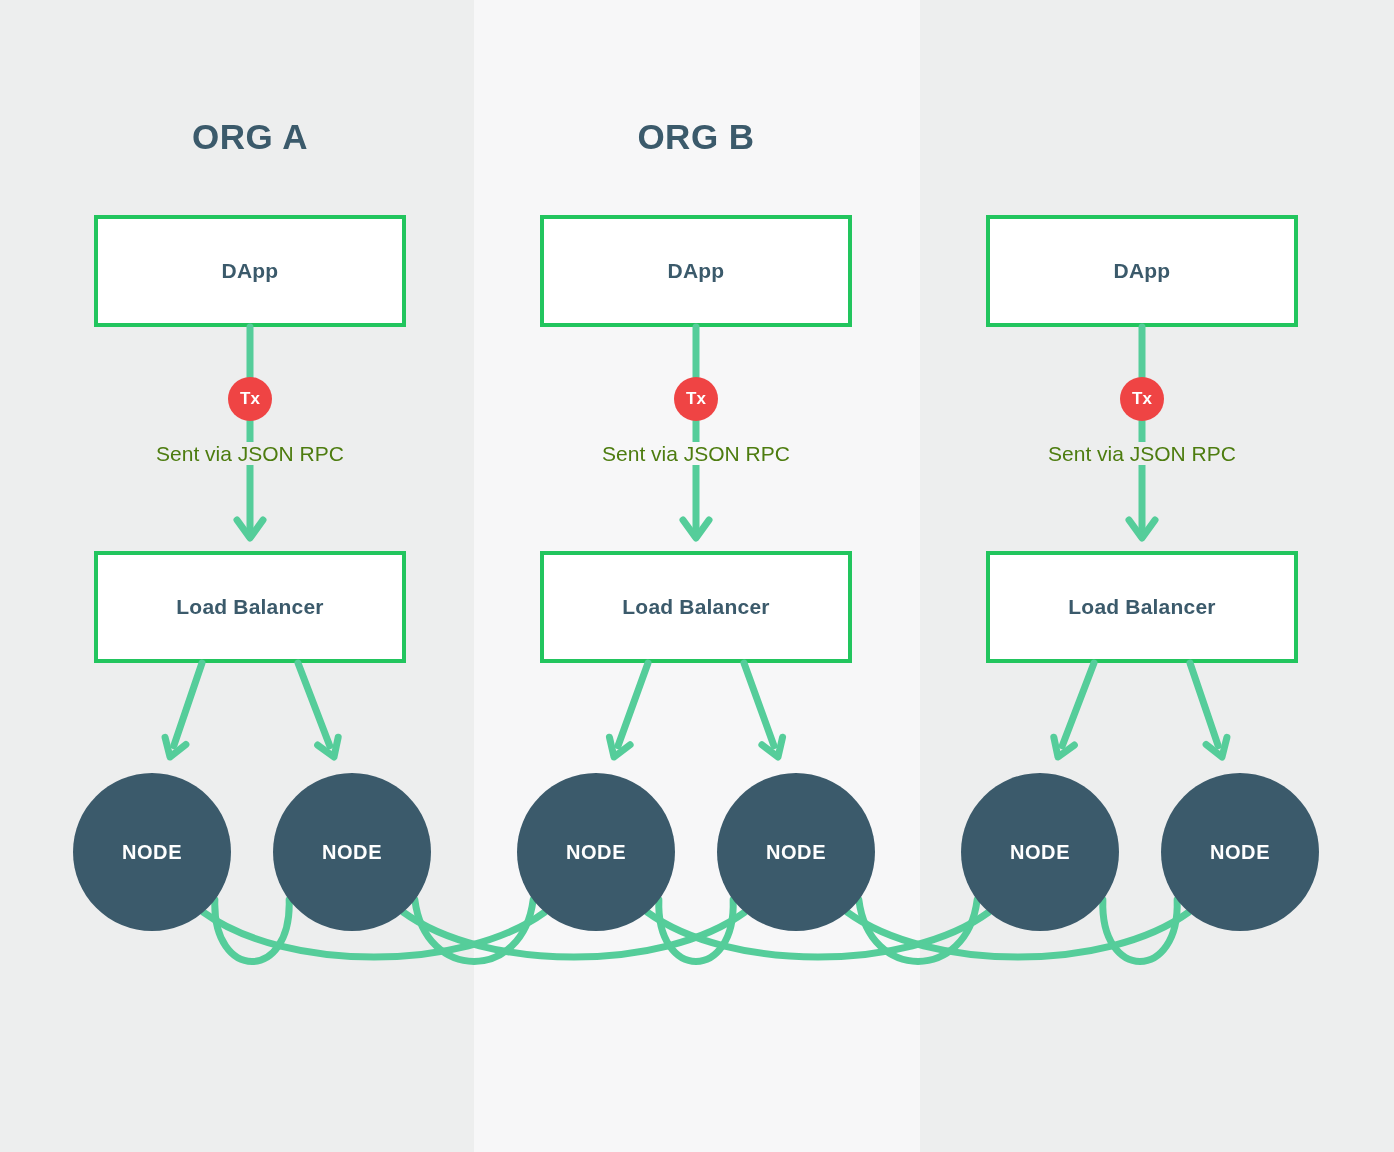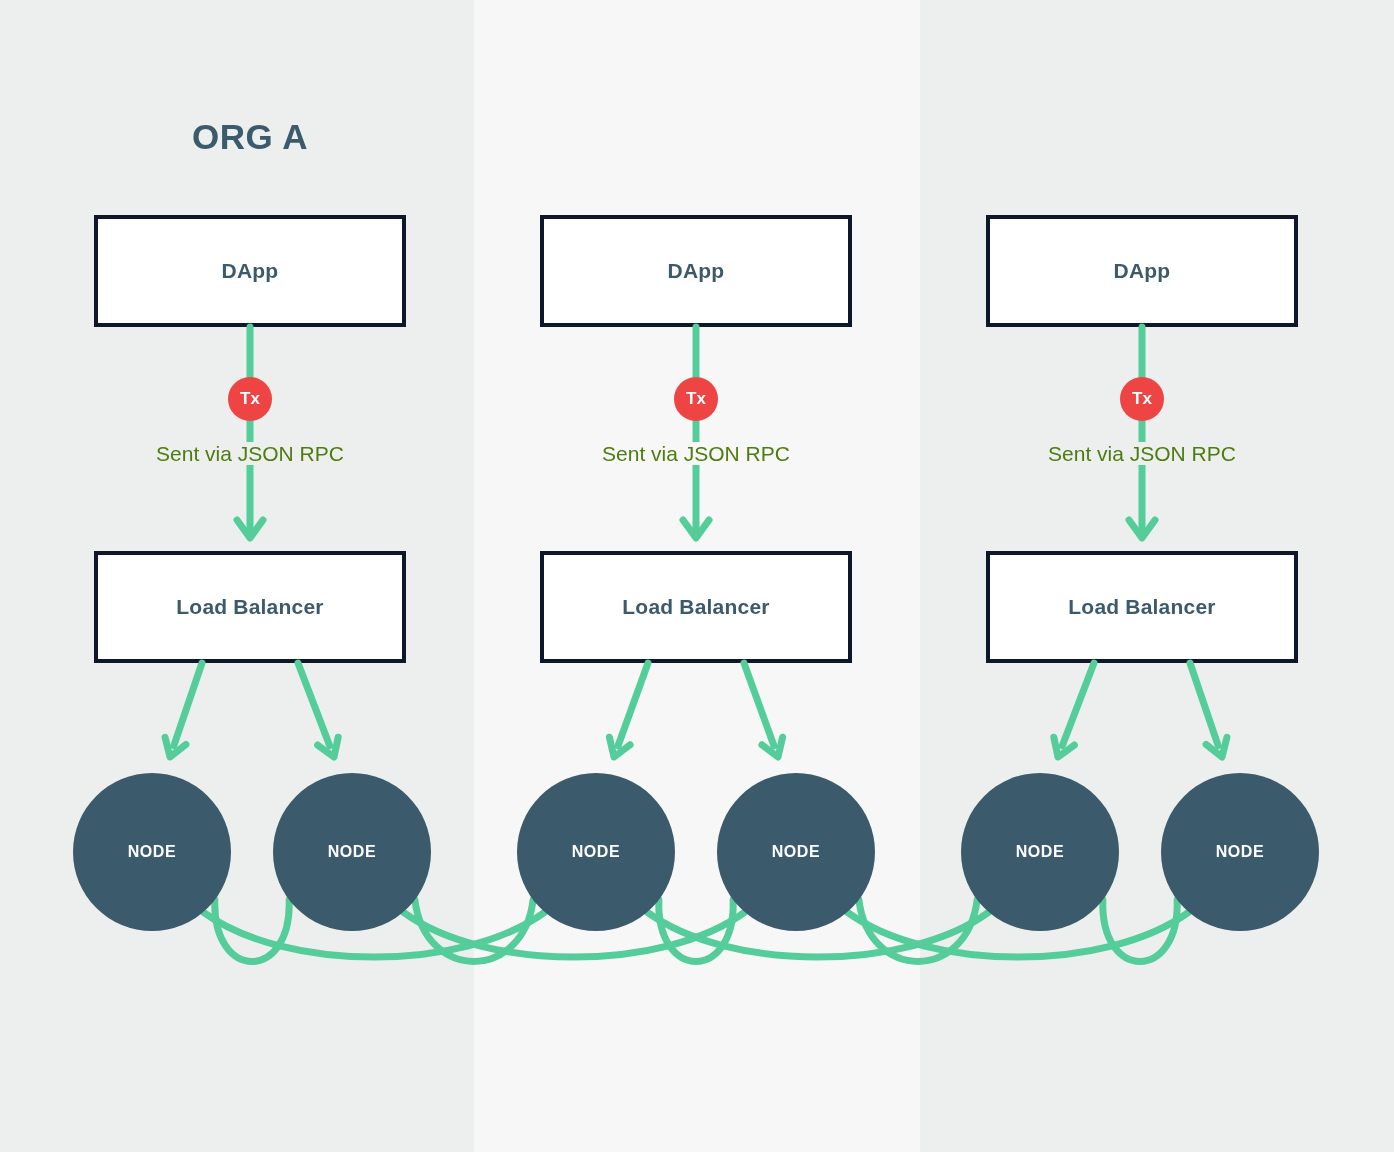--- a/index.html
+++ b/index.html
@@ -25,21 +25,21 @@
     color:#3b5a6b;
     top:117px;
     width:340px;
   }
 
   
   .rect{
     position:absolute;
     box-sizing:border-box;
     background:#ffffff;
-    border:4px solid #0f172a;
+    border:4px solid #22c55e;
     display:flex;
     align-items:center;
     justify-content:center;
     font-size:21px;
     font-weight:bold;
     color:#3b5a6b;
     letter-spacing:0.2px;
   }
 
   
@@ -71,21 +71,21 @@
   }
 
   
   .node{
     position:absolute;
     width:158px;height:158px;
     border-radius:50%;
     background:#3b5a6b;
     display:flex;align-items:center;justify-content:center;
     color:#ffffff;
-    font-size:16px;
+    font-size:20px;
     font-weight:bold;
     letter-spacing:0.6px;
     z-index:5;
   }
 
   svg.layer{position:absolute;left:0;top:0;width:1394px;height:1152px;}
   svg.connectors{z-index:2;}
   svg.mesh{z-index:3;}
 </style>
 </head>
@@ -115,20 +115,21 @@
       <path d="M 1142 327 L 1142 377" fill="none" stroke="#55cd9a" stroke-width="7" stroke-linecap="round" stroke-linejoin="round"></path>
       <path d="M 1142 421 L 1142 537" fill="none" stroke="#55cd9a" stroke-width="7" stroke-linecap="round" stroke-linejoin="round"></path>
       <path d="M 1129 520 L 1142 538 L 1155 520" fill="none" stroke="#55cd9a" stroke-width="7" stroke-linecap="round" stroke-linejoin="round"></path>
       <path d="M 1094 663 L 1062.2917671992845 745.793718979646" fill="none" stroke="#55cd9a" stroke-width="7" stroke-linecap="round" stroke-linejoin="round"></path>
       <path d="M 1053.8075792636619 737.1903152884877 L 1058 757 L 1074.3524278009777 745.0585551538427" fill="none" stroke="#55cd9a" stroke-width="7" stroke-linecap="round" stroke-linejoin="round"></path>
       <path d="M 1190 663 L 1218.1328344263484 745.6402011273983" fill="none" stroke="#55cd9a" stroke-width="7" stroke-linecap="round" stroke-linejoin="round"></path>
       <path d="M 1206.1083664707753 744.451853372995 L 1222 757 L 1226.9346644038783 737.3620498213002" fill="none" stroke="#55cd9a" stroke-width="7" stroke-linecap="round" stroke-linejoin="round"></path>
     </svg>
 
   <div class="org-title" id="title-a" style="left: 80px; top: 117px;">ORG A</div>
+  <div class="org-title" id="title-b" style="left: 526px; top: 117px;">ORG B</div>
 
   <div class="rect" id="dapp-a" style="left: 94px; top: 215px; width: 312px; height: 112px;">DApp</div>
   <div class="rect" id="dapp-b" style="left: 540px; top: 215px; width: 312px; height: 112px;">DApp</div>
   <div class="rect" id="dapp-c" style="left: 986px; top: 215px; width: 312px; height: 112px;">DApp</div>
 
   <div class="tx-badge" id="tx-a" style="left: 228px; top: 377px;">Tx</div>
   <div class="tx-badge" id="tx-b" style="left: 674px; top: 377px;">Tx</div>
   <div class="tx-badge" id="tx-c" style="left: 1120px; top: 377px;">Tx</div>
 
   <div class="rpc-label" id="rpc-a" style="left: 80px; top: 442px;"><span class="lbl-bg" style="background: rgb(237, 238, 238);">Sent via JSON RPC</span></div>

